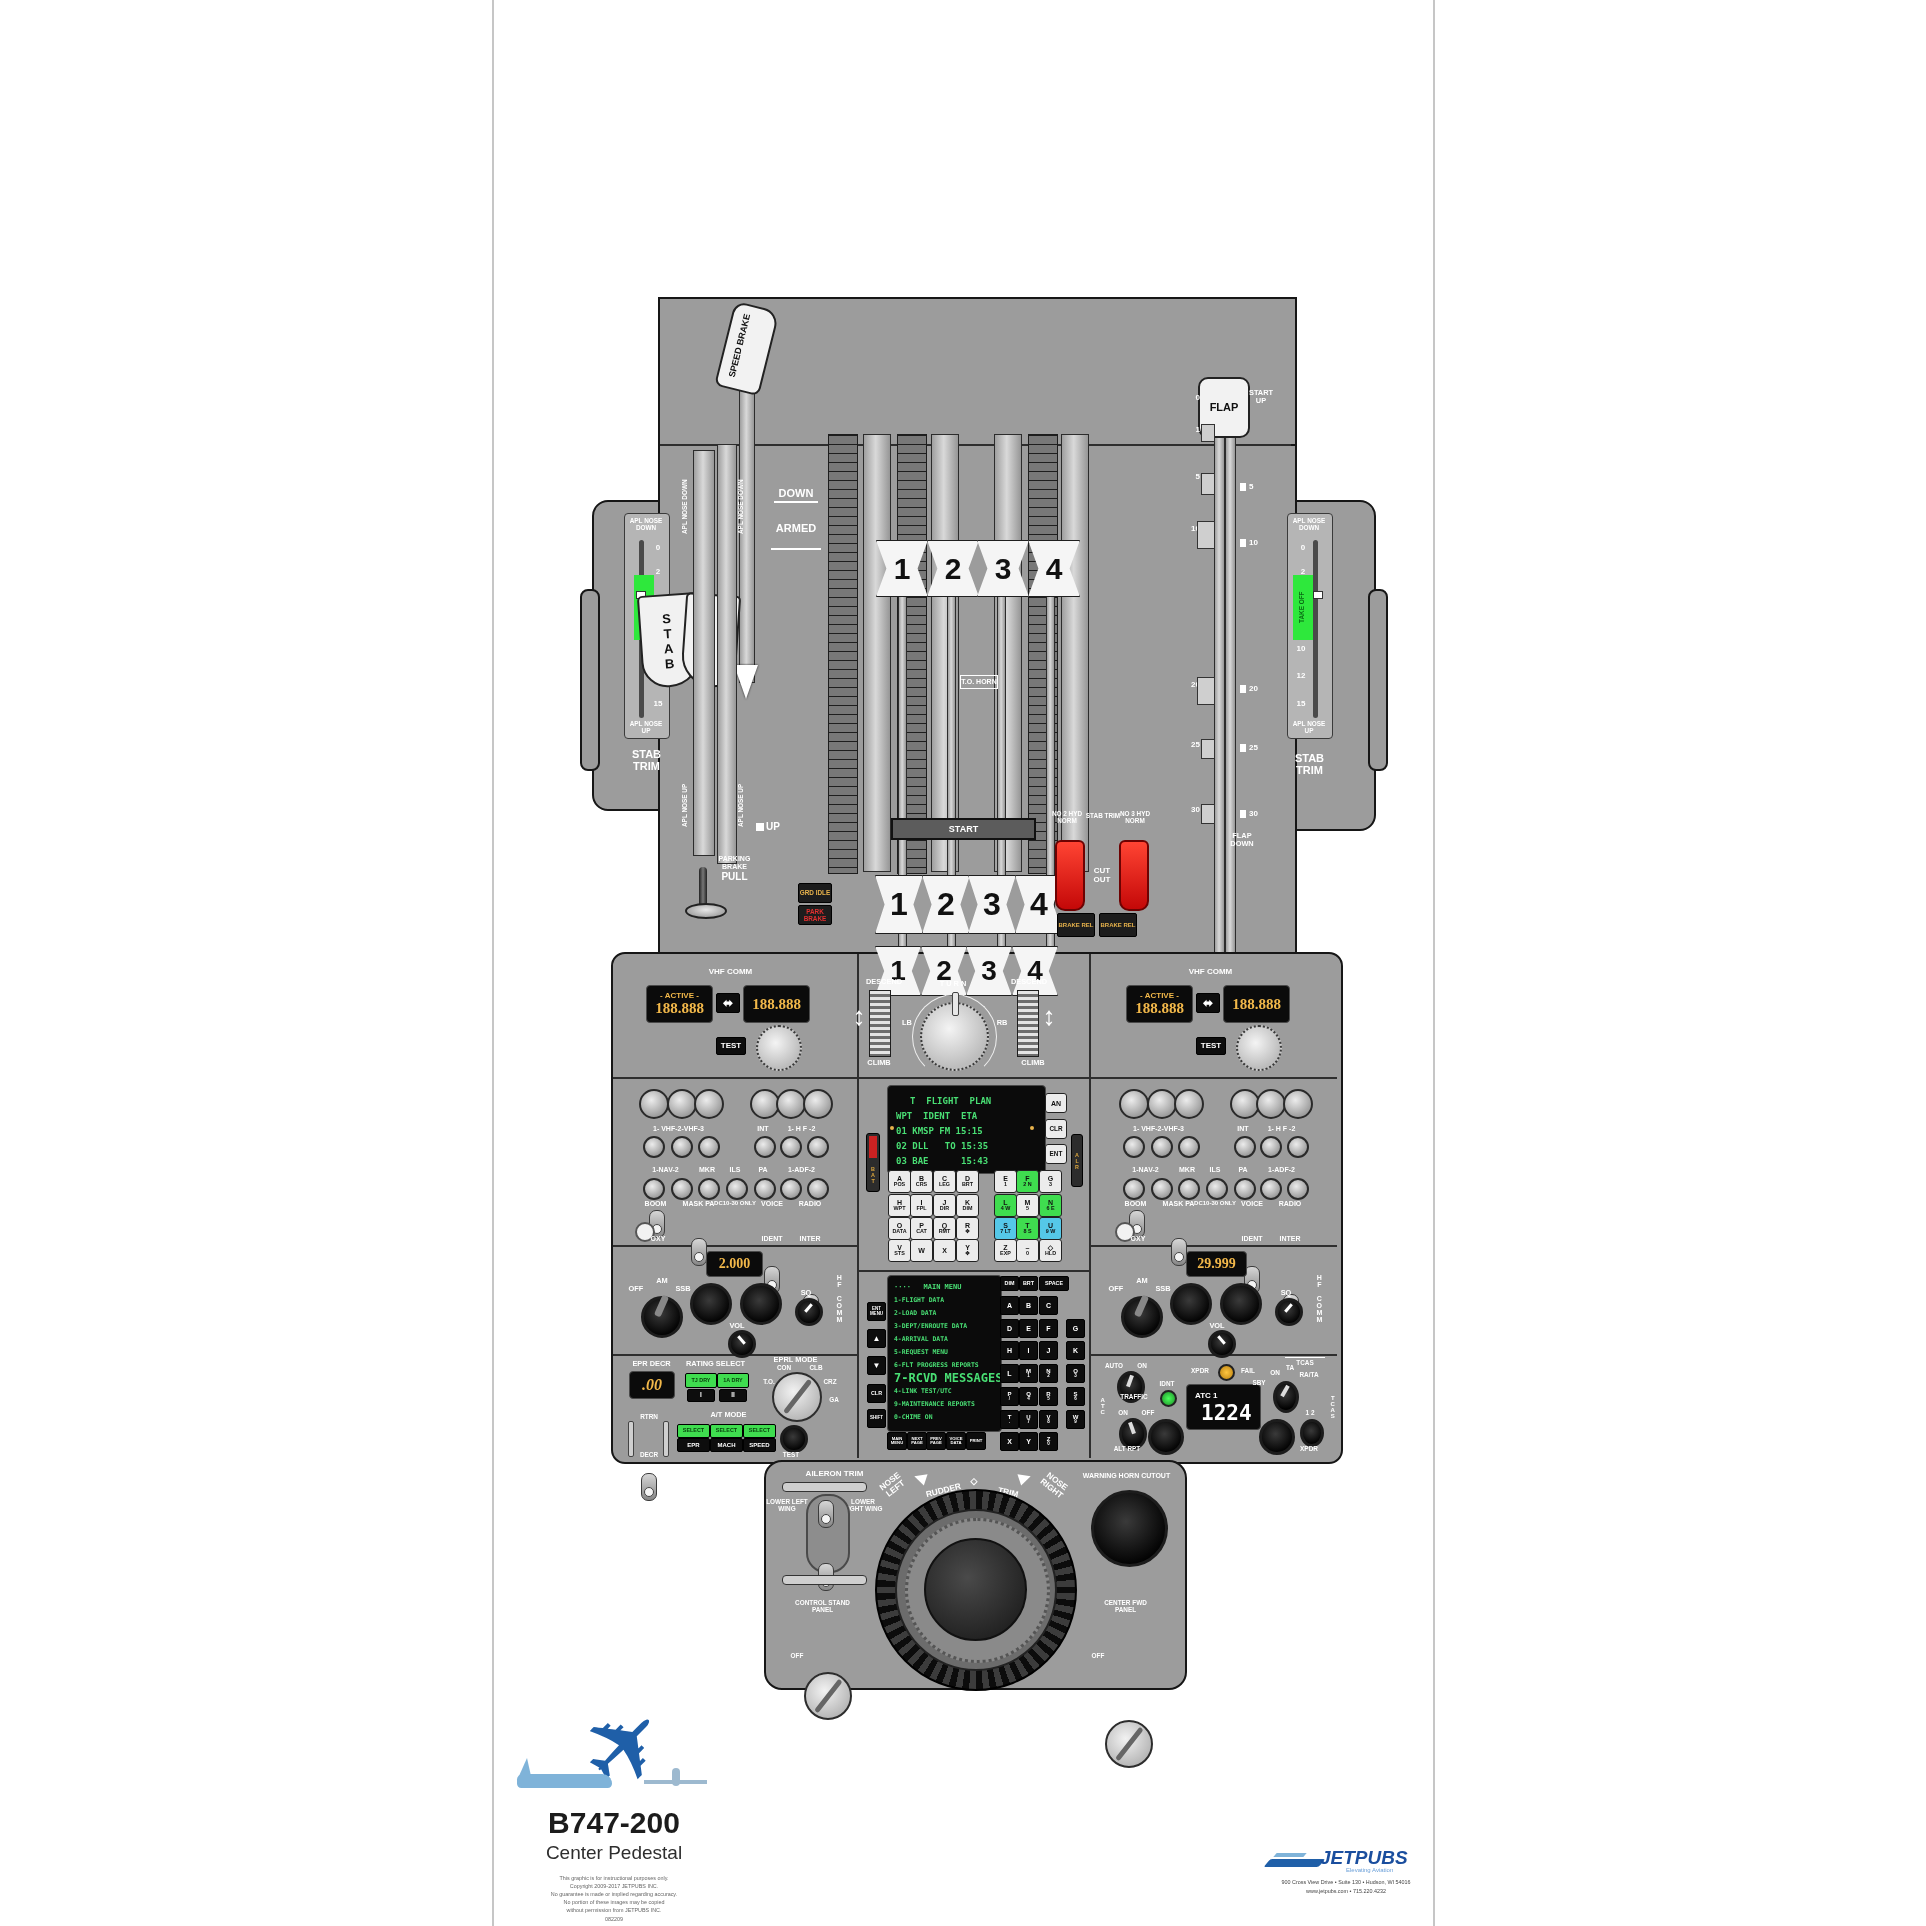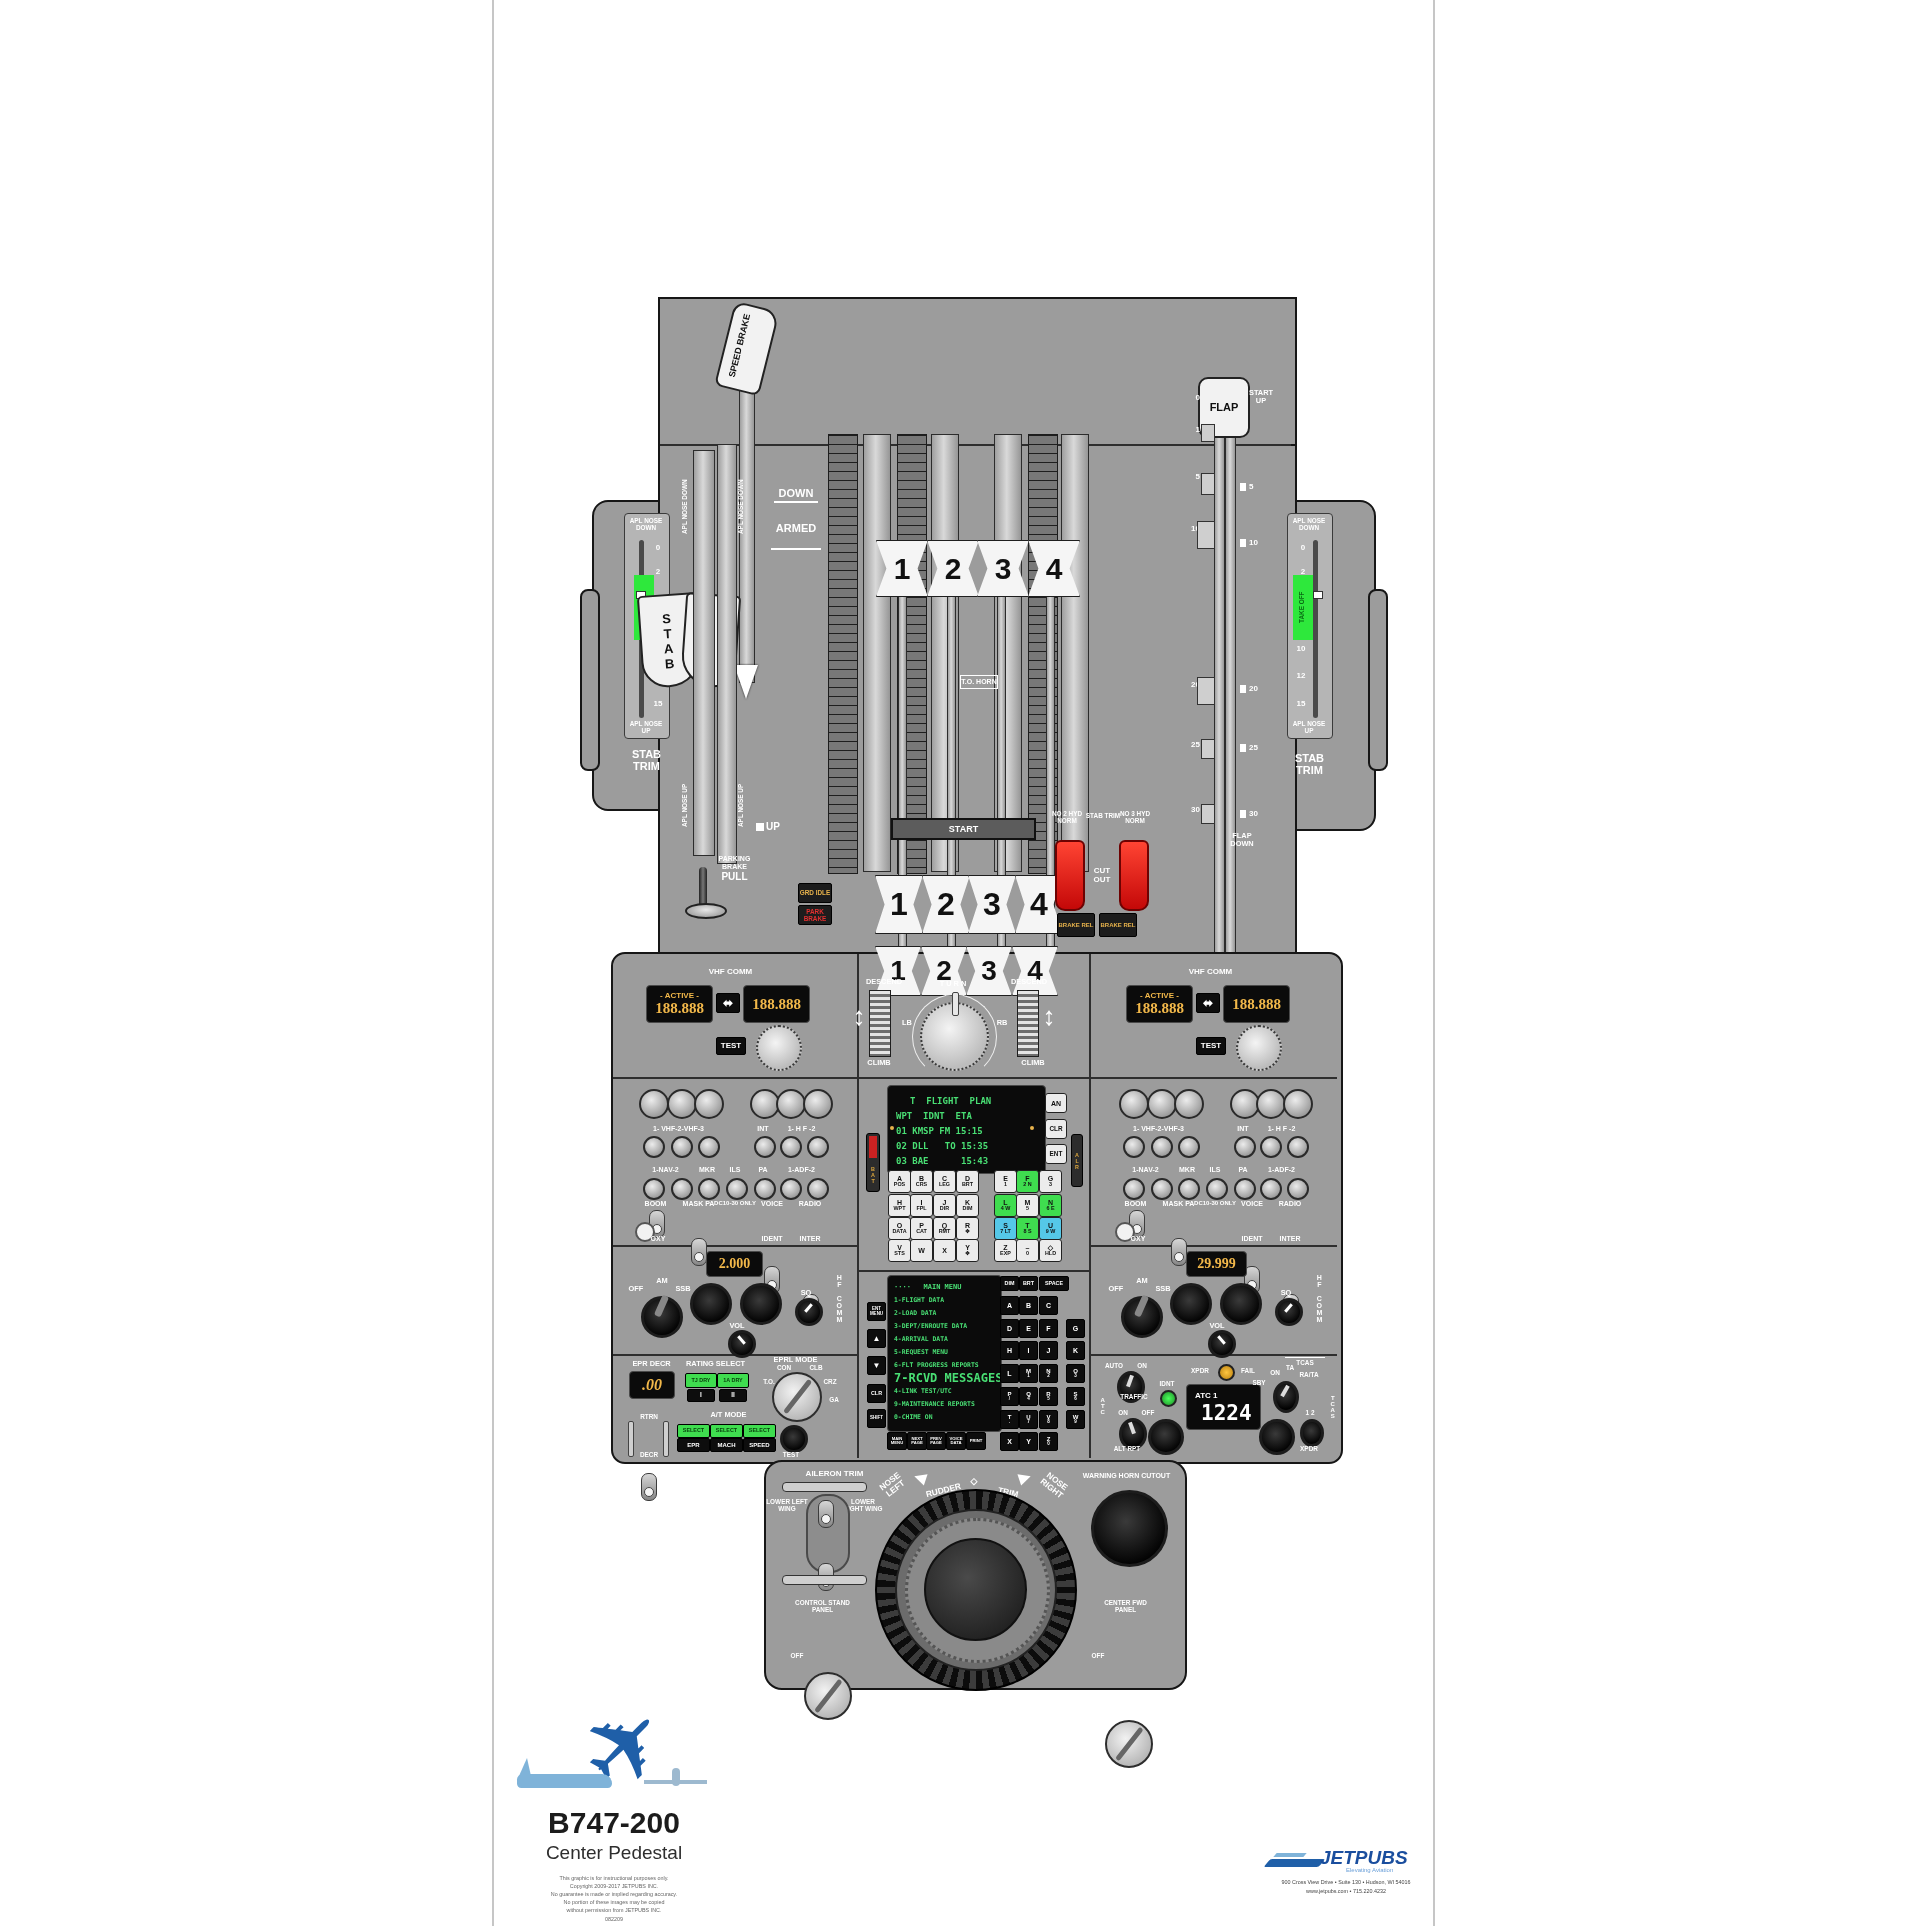--- a/index.html
+++ b/index.html
@@ -362,21 +362,21 @@
     <div class="ab lb" style="left:179px;top:158px;width:40px;font-size:7px">INTER</div>
   </div>
 
   <div class="ab" style="left:857px;top:1077px;width:232px;height:193px">
     <div class="ab" style="left:9px;top:56px;width:12px;height:57px;background:#2c2c2c;border:1px solid #000;border-radius:3px">
       <div class="ab" style="left:2px;top:2px;width:8px;height:22px;background:#c22"></div>
       <div class="ab lb vtx" style="left:3px;top:26px;height:30px;font-size:5.4px;color:#d9a43c">BAT</div>
     </div>
     <div class="ab disp" style="left:30px;top:8px;width:149px;height:83px;align-items:flex-start;padding:4px 0 0 8px">
       <div class="crt" style="font-size:9px;line-height:15px;padding-left:14px">T  FLIGHT  PLAN</div>
-      <div class="crt" style="font-size:9px;line-height:15px">WPT  IDNT  ETA</div>
+      <div class="crt" style="font-size:9px;line-height:15px">WPT  IDENT  ETA</div>
       <div class="crt" style="font-size:9px;line-height:15px">01 KMSP FM 15:15</div>
       <div class="crt" style="font-size:9px;line-height:15px">02 DLL   TO 15:35</div>
       <div class="crt" style="font-size:9px;line-height:15px">03 BAE      15:43</div>
       <div class="ab" style="left:2px;top:40px;width:4px;height:4px;background:#e8b34c;border-radius:50%"></div>
       <div class="ab" style="left:142px;top:40px;width:4px;height:4px;background:#e8b34c;border-radius:50%"></div>
     </div>
     <div class="ab key" style="left:188px;top:16px;width:20px;height:18px;font-size:7px">
         <span>AN</span>
       </div>
     <div class="ab key" style="left:188px;top:42px;width:20px;height:18px;font-size:6.4px">

